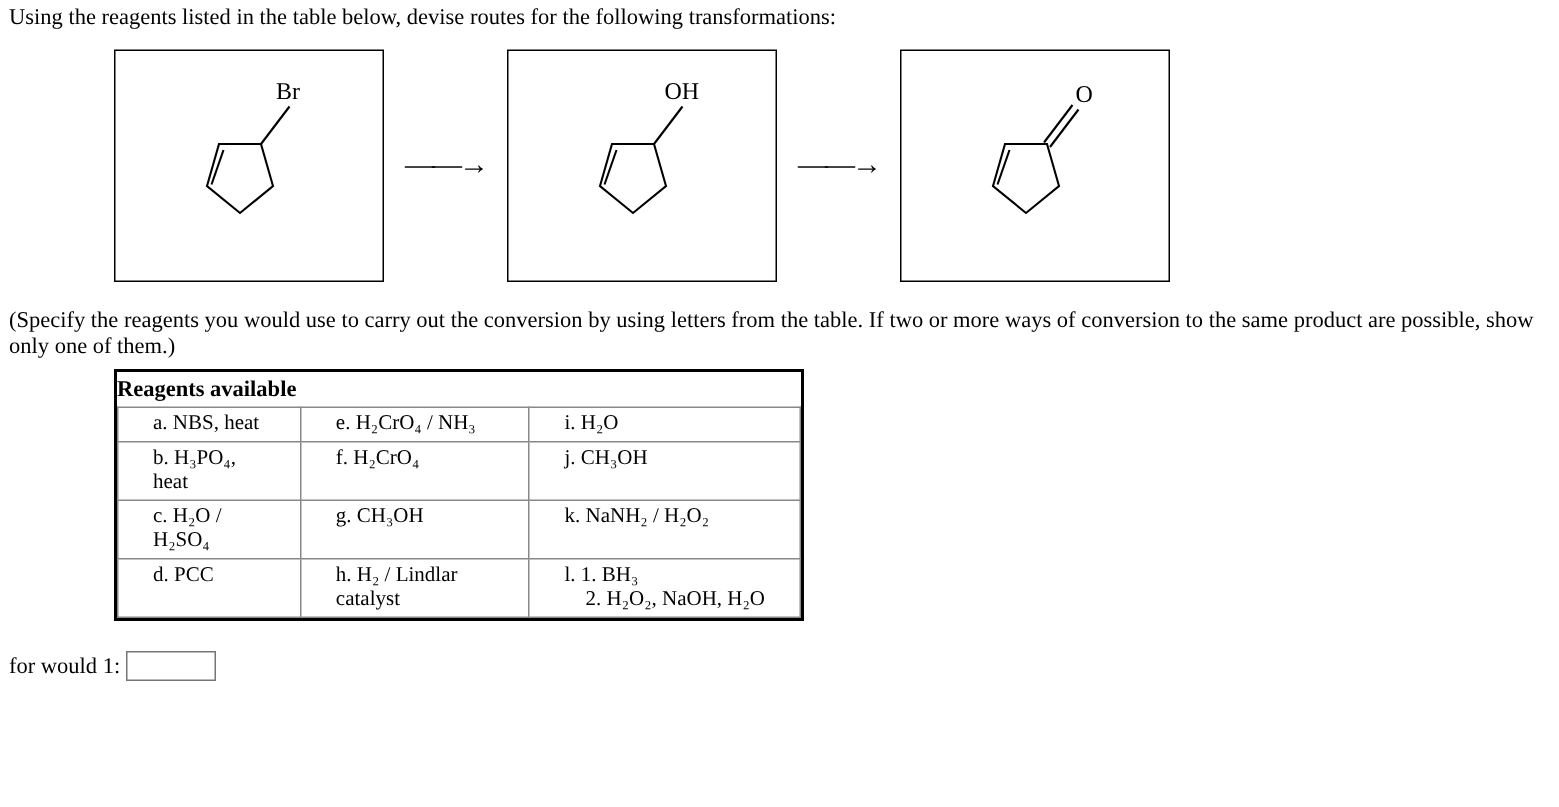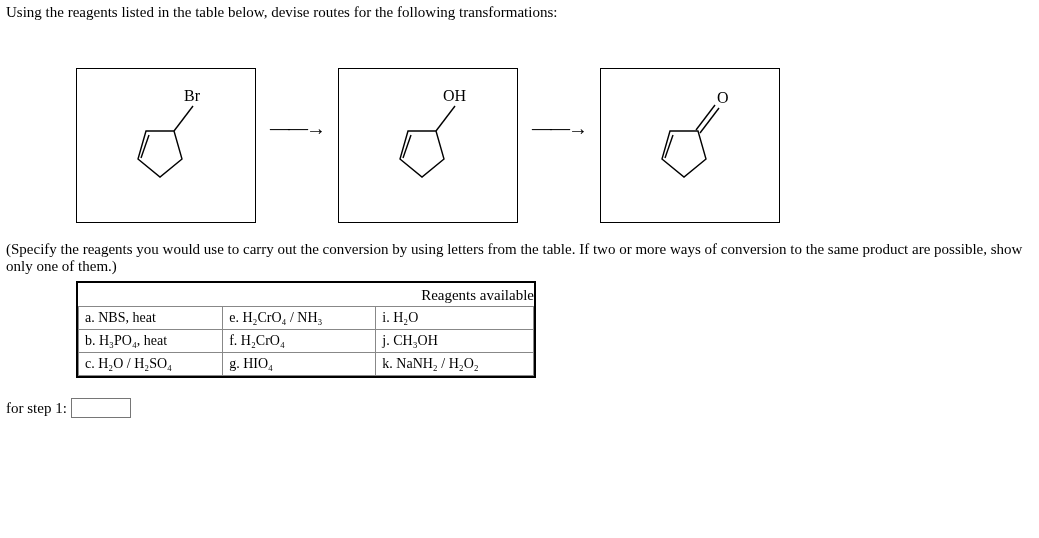--- a/index.html
+++ b/index.html
@@ -20,45 +20,43 @@
       margin: 10px 0 18px 70px;
     }
     .mol-box {
       border: 1px solid #000;
       width: 180px;
       height: 155px;
       display: flex;
       align-items: center;
       justify-content: center;
       background: #fff;
-      margin-top: 35px;
     }
     .arrow {
       font-size: 20px;
       letter-spacing: -2px;
     }
     .note { margin: 0 0 6px 0; }
     .reagents-box {
       border: 2px solid #000;
       margin-left: 70px;
       width: 460px;
     }
     .reagents-title {
-      text-align: right;
-      font-weight: normal;
+      text-align: left;
+      font-weight: bold;
       padding: 4px 0 2px 0;
-      margin-left: 20px;
     }
     table.reagents {
       border-collapse: collapse;
       width: 100%;
     }
     table.reagents td {
       border: 1px solid #888;
-      padding: 3px 6px;
+      padding: 3px 23px;
       font-size: 14px;
       vertical-align: top;
     }
     .answer-block { margin-top: 20px; }
     .answer-line { margin: 8px 0; }
     .answer-line input {
       width: 60px;
       height: 20px;
       font-size: 13px;
       border: 1px solid #767676;
@@ -119,27 +117,33 @@
       <td>e. H₂CrO₄ / NH₃</td>
       <td>i. H₂O</td>
     </tr>
     <tr>
       <td>b. H₃PO₄, heat</td>
       <td>f. H₂CrO₄</td>
       <td>j. CH₃OH</td>
     </tr>
     <tr>
       <td>c. H₂O / H₂SO₄</td>
-      <td>g. HIO₄</td>
+      <td>g. CH₃OH</td>
       <td>k. NaNH₂ / H₂O₂</td>
+    </tr>
+    <tr>
+      <td>d. PCC</td>
+      <td>h. H₂ / Lindlar catalyst</td>
+      <td style="white-space:pre">l. 1. BH₃
+    2. H₂O₂, NaOH, H₂O</td>
     </tr>
   </tbody>
     </table>
 </div>
 
 <div class="answer-block">
 
   <div class="answer-line">
-    <span>for step 1:</span>
+    <span>for would 1:</span>
     <input type="text" value="" style="">
   </div>
 
 </div>
 
 </body></html>

